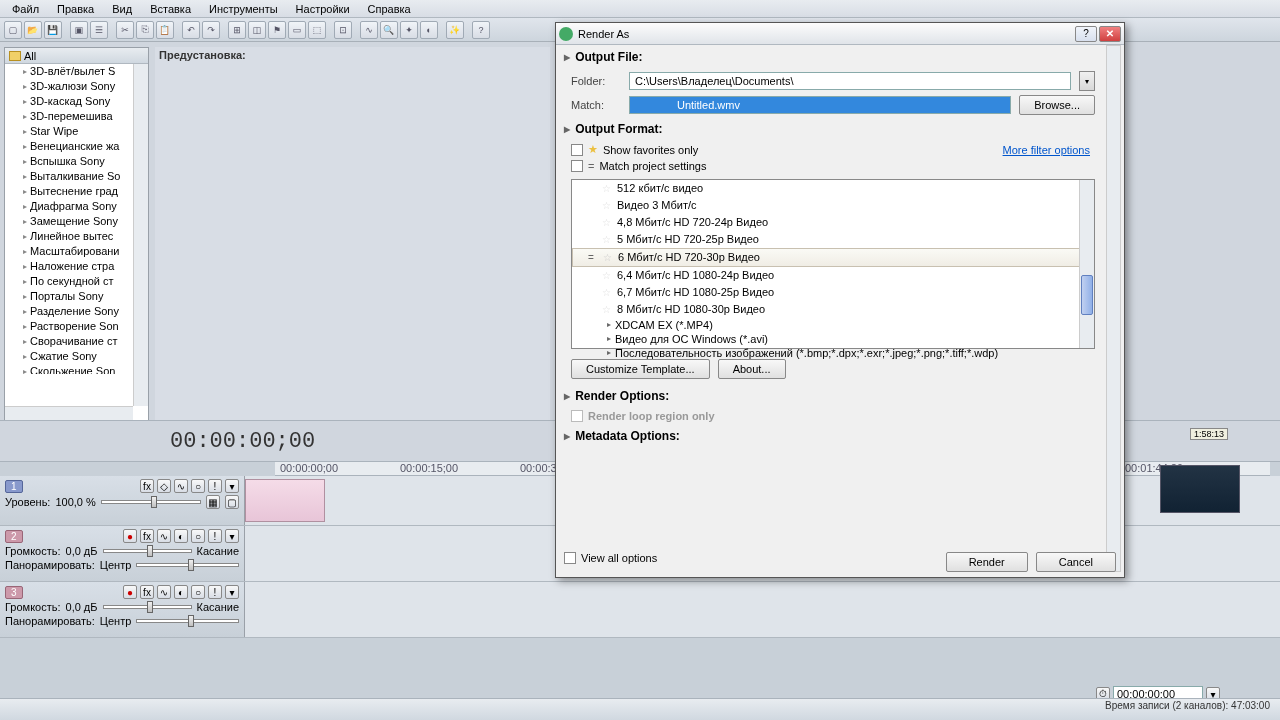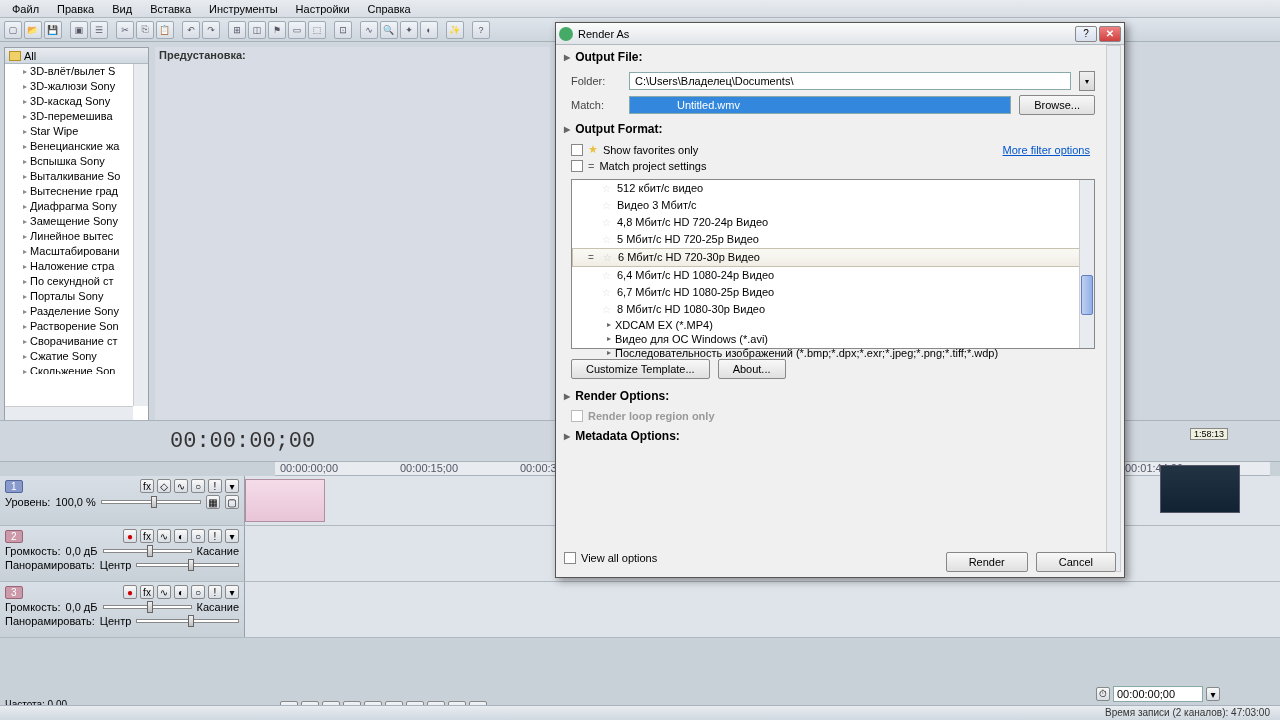--- a/index.html
+++ b/index.html
@@ -36,21 +36,21 @@
 .track-row { display:flex; align-items:center; gap:5px; margin-top:2px; font-size:10px;}
 .slider { flex:1; height:4px; background:#fff; border:1px solid #888; position:relative;}
 .slider-thumb { position:absolute; width:6px; height:12px; background:linear-gradient(#f0f0f0,#c0c0c0); border:1px solid #666; top:-5px; left:50%;}
 .track-content { flex:1; background:#dfe4ea; position:relative;}
 .clip { position:absolute; top:3px; bottom:3px; background:linear-gradient(#f5dce8,#e8c5d8); border:1px solid #b090a0;}
 .freq-bar { position:absolute; left:5px; bottom:10px; font-size:10px;}
 .transport { position:absolute; left:280px; bottom:3px; display:flex; gap:3px; }
 .tp-btn { width:18px; height:16px; background:linear-gradient(#f0f4f8,#d0d8e0); border:1px solid #888; border-radius:2px; display:flex; align-items:center; justify-content:center; font-size:9px;}
 .tp-btn.play { color:#0a0;}
 .tp-btn.rec { color:#c00;}
-.status { position:absolute; left:0; right:0; bottom:0; height:15px; background:linear-gradient(#e8ecf0,#d0d8e0); border-top:1px solid #aab3bc; text-align:right; padding:1px 10px; font-size:10px; color:#333;}
+.status { position:absolute; left:0; right:0; bottom:0; height:22px; background:linear-gradient(#e8ecf0,#d0d8e0); border-top:1px solid #aab3bc; text-align:right; padding:1px 10px; font-size:10px; color:#333;}
 
 
 .dialog { position:absolute; left:555px; top:22px; width:570px; height:556px; background:#f0f0f0; border:1px solid #555; box-shadow:3px 3px 8px rgba(0,0,0,0.4); }
 .dlg-titlebar { background:linear-gradient(#fcfcfc,#e0e4e9); height:22px; display:flex; align-items:center; padding:0 3px; border-bottom:1px solid #b0b8c0;}
 .dlg-icon { width:14px; height:14px; background:#4a6; border-radius:50%; margin-right:5px;}
 .dlg-title { flex:1; font-size:11px;}
 .dlg-btn { width:22px; height:16px; border:1px solid #888; margin-left:2px; display:flex; align-items:center; justify-content:center; font-size:10px; border-radius:2px;}
 .dlg-help { background:linear-gradient(#f0f4fa,#d8e0ee);}
 .dlg-close { background:linear-gradient(#f08080,#d04040); color:#fff; font-weight:bold;}
 .dlg-body { position:absolute; top:22px; left:5px; right:19px; bottom:30px; overflow:hidden;}

